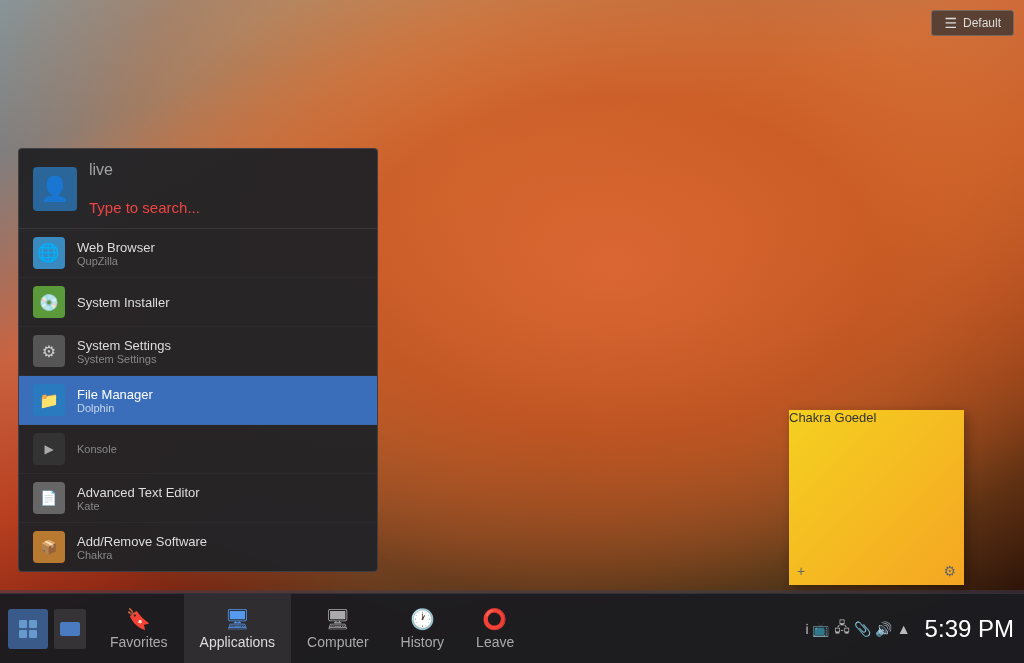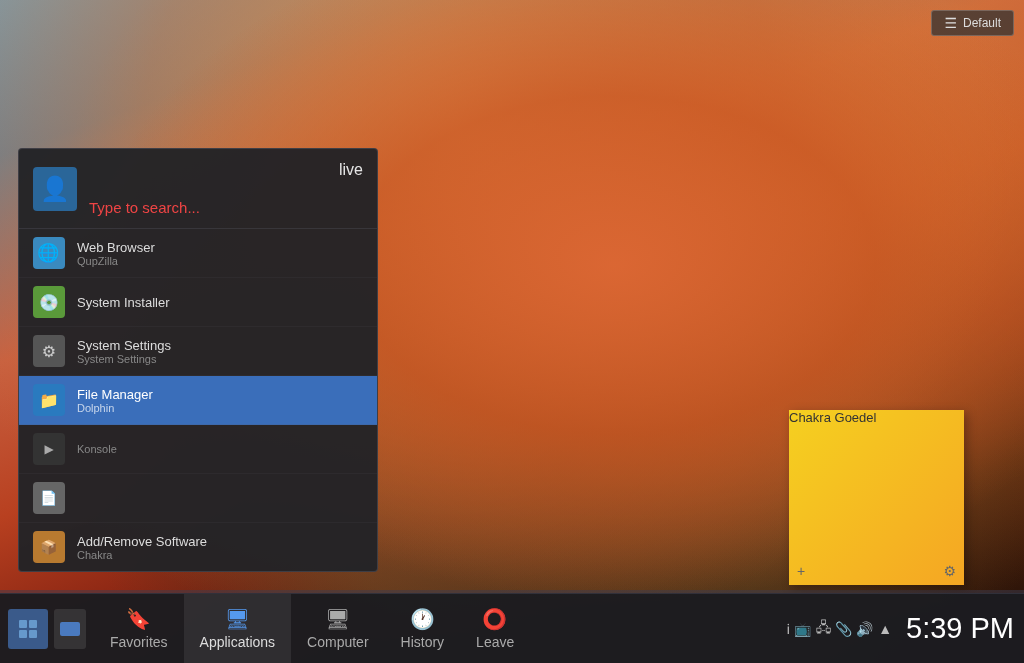--- a/index.html
+++ b/index.html
@@ -78,23 +78,22 @@
       display: flex;
       align-items: center;
       justify-content: center;
       font-size: 24px;
       flex-shrink: 0;
     }
 
     #menu-header-text { flex: 1; }
     #username {
       font-size: 16px;
-      color: #e5e5e5;
+      color: #a3a3a3;
       font-weight: 500;
-      text-align: right;
     }
     #search-box {
       font-size: 15px;
       color: #ef4444;
       margin-top: 20px;
     }
 
     .menu-item {
       display: flex;
       align-items: center;
@@ -252,21 +251,21 @@
     
     #system-tray {
       display: flex;
       align-items: center;
       padding: 0 10px;
       gap: 6px;
       color: #ccc;
       font-size: 12px;
     }
     #clock {
-      font-size: 29px;
+      font-size: 24px;
       color: #fff;
       font-weight: 300;
       margin-left: 8px;
     }
     .tray-icon {
       font-size: 14px;
       color: #bbb;
       cursor: pointer;
     }
     #tray-icons {
@@ -335,20 +334,24 @@
       </div>
     </div>
     <div class="menu-item">
       <div class="menu-item-icon icon-terminal" style="font-size:12px; color:#aaa;">▶</div>
       <div class="menu-item-text">
         <div class="menu-item-subtitle">Konsole</div>
       </div>
     </div>
     <div class="menu-item">
       <div class="menu-item-icon icon-editor" style="font-size:14px;">📄</div>
+      <div class="menu-item-text">
+        <div class="menu-item-title">Advanced Text Editor</div>
+        <div class="menu-item-subtitle">Kate</div>
+      </div>
     </div>
     <div class="menu-item" style="border-bottom:none;">
       <div class="menu-item-icon icon-software" style="font-size:14px;">📦</div>
       <div class="menu-item-text">
         <div class="menu-item-title">Add/Remove Software</div>
         <div class="menu-item-subtitle">Chakra</div>
       </div>
     </div>
   </div>
 

